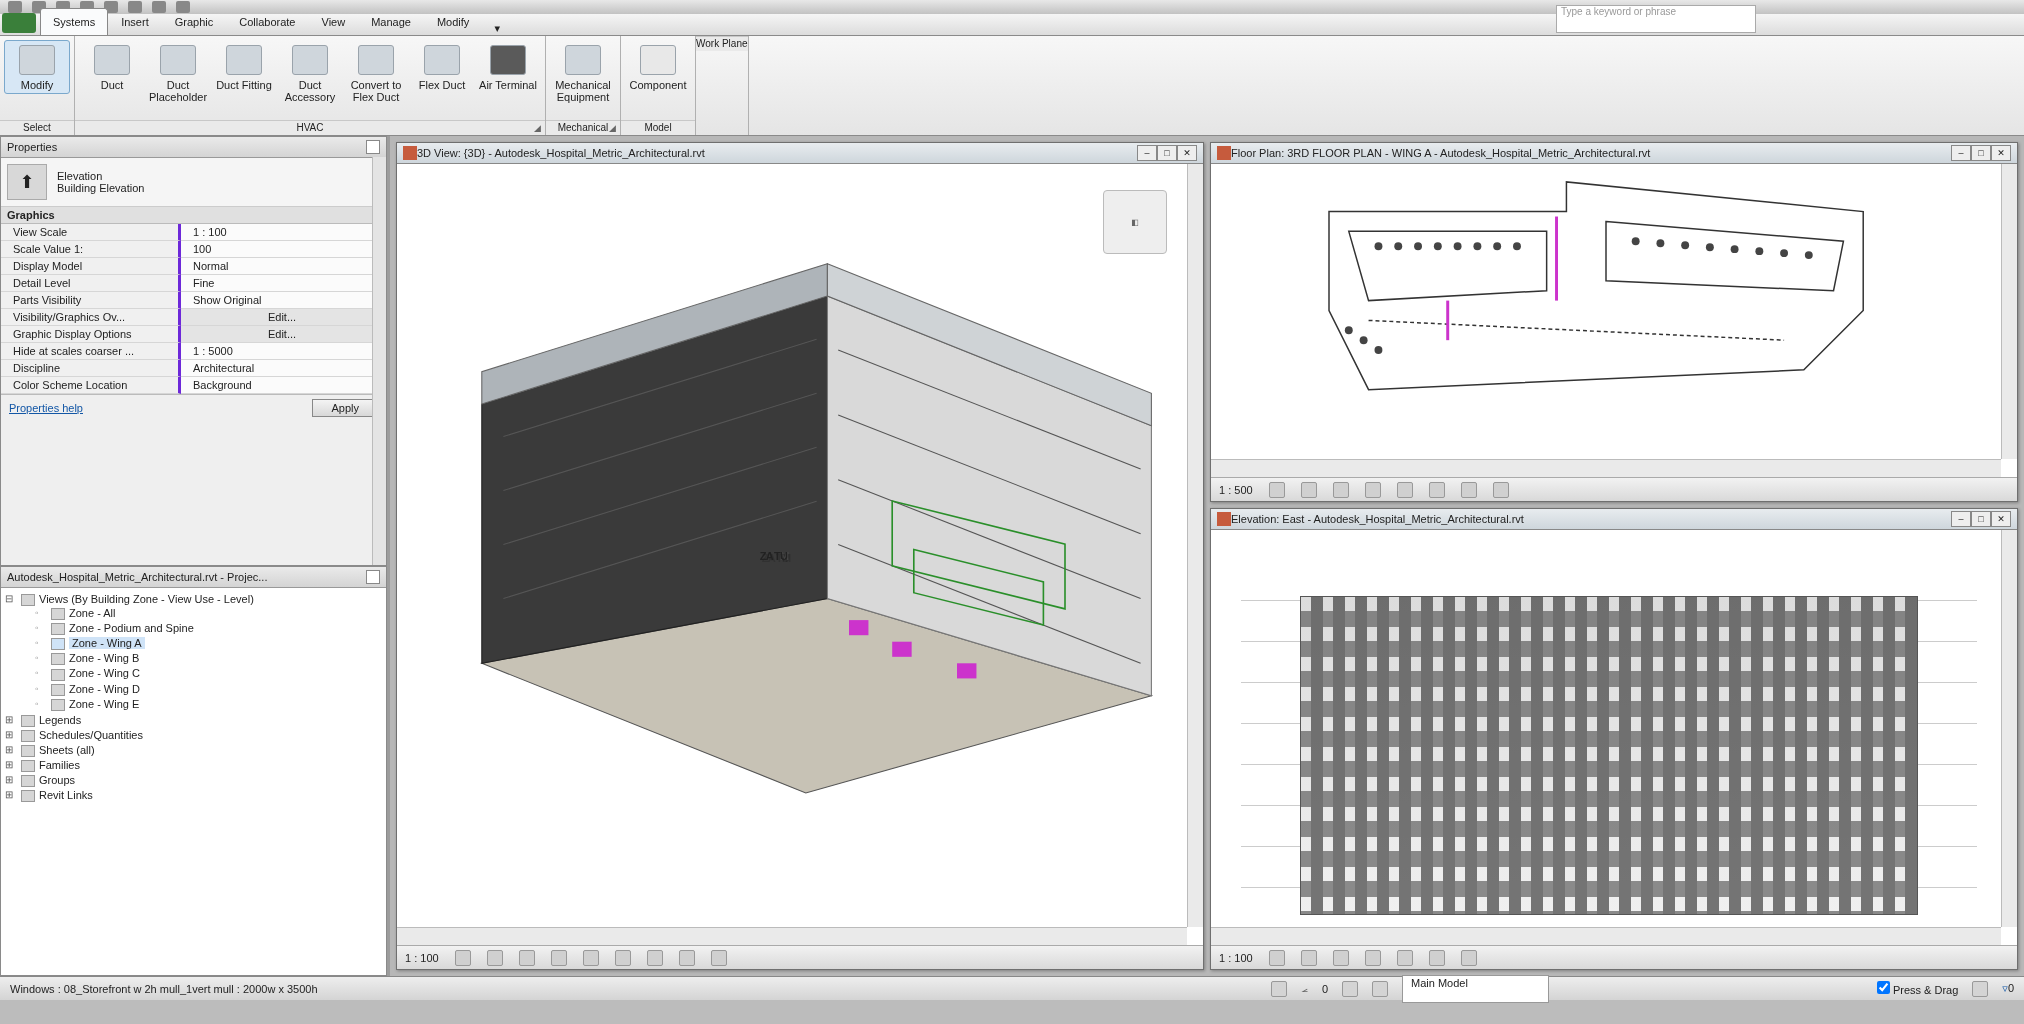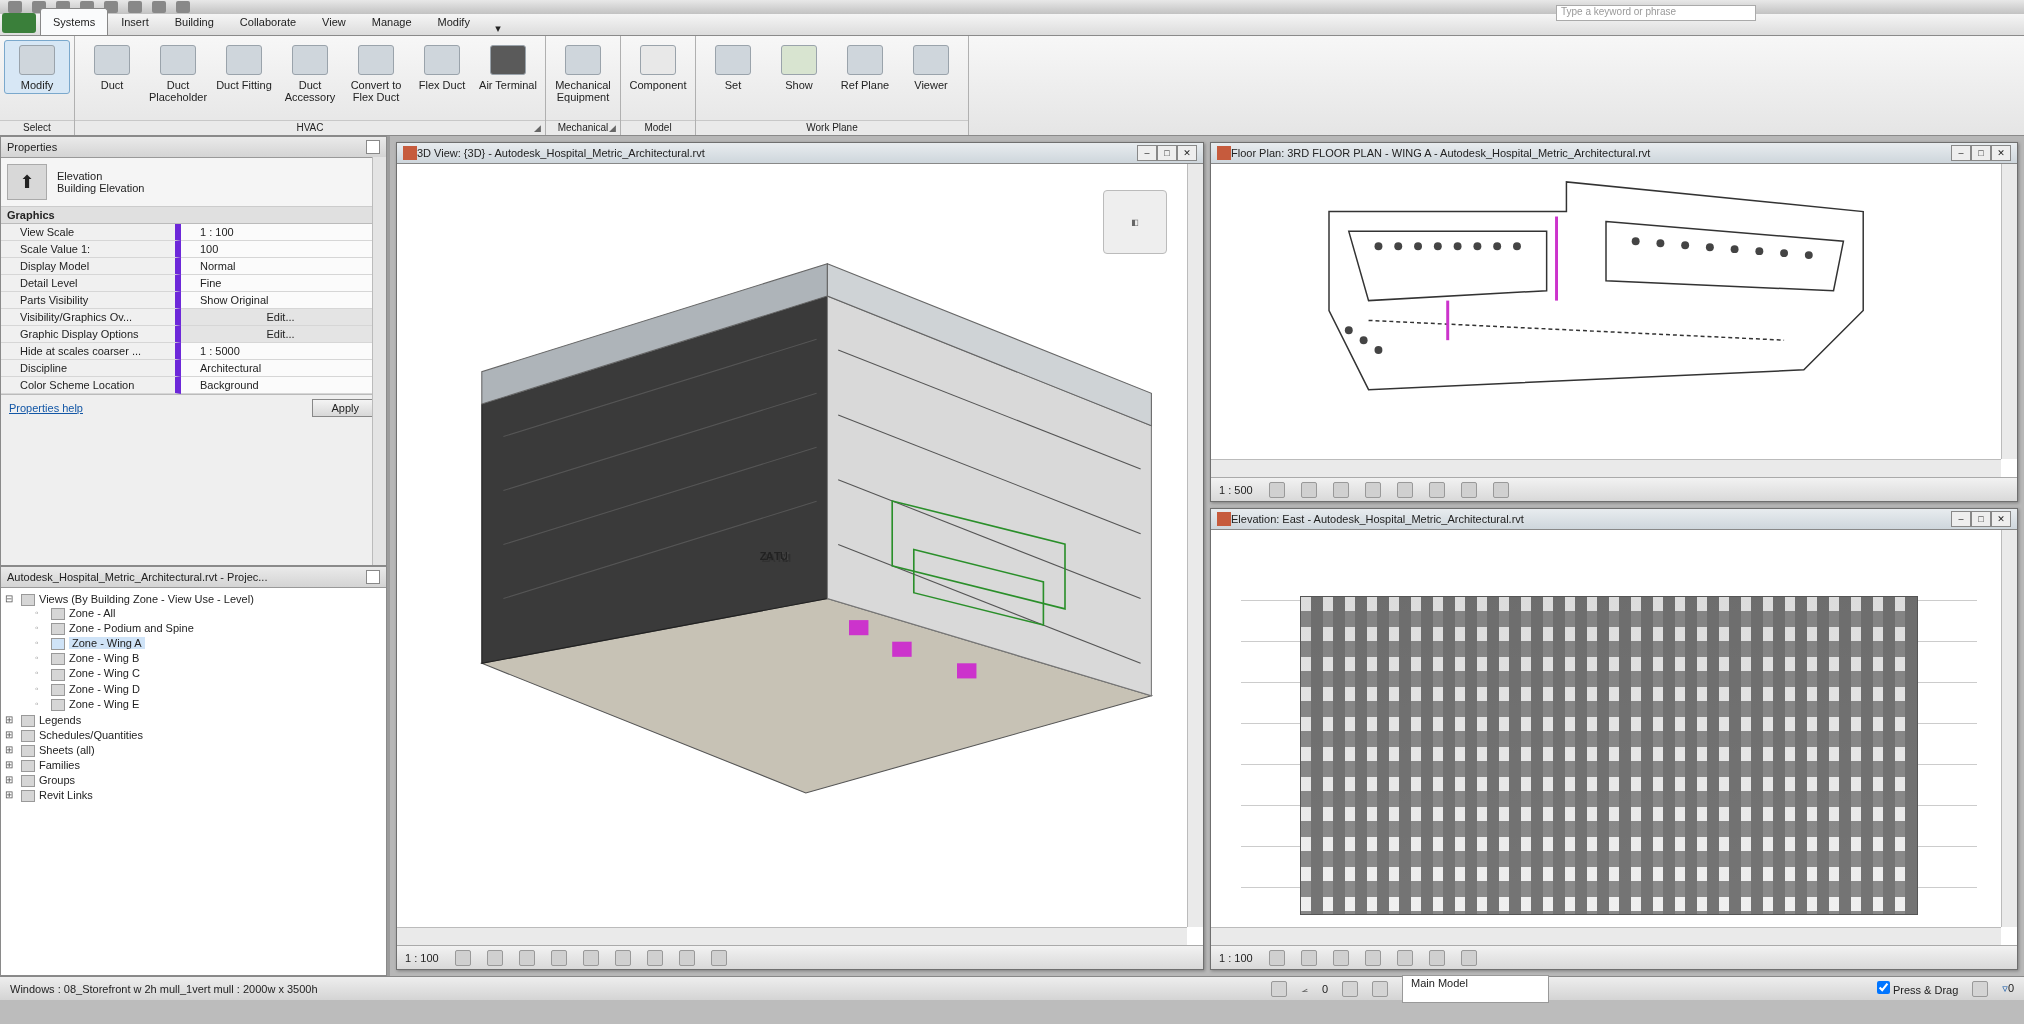--- a/index.html
+++ b/index.html
@@ -27,21 +27,21 @@
 .panel{background:#efefef;border:1px solid #8a8a8a;margin:0;display:flex;flex-direction:column}
 .panel-title{background:linear-gradient(#eaeaea,#d4d4d4);padding:3px 6px;border-bottom:1px solid #999;display:flex;align-items:center;justify-content:space-between}
 .panel-title .pin{width:14px;height:14px;border:1px solid #888;background:#fff}
 .prop-head{display:flex;align-items:center;padding:6px;gap:10px;background:#f5f5f5;border-bottom:1px solid #ccc}
 .prop-head .icn{width:40px;height:36px;background:#d8d8d8;border:1px solid #aaa;display:flex;align-items:center;justify-content:center;font-size:18px}
 .prop-row{display:flex;align-items:center;padding:3px 6px;border-bottom:1px solid #ddd;gap:6px}
 .prop-row select,.prop-row input{flex:1;border:1px solid #aaa;background:#fff;padding:1px 4px;font-size:11px}
 .prop-row .editbtn{background:linear-gradient(#f2f2f2,#d8d8d8);border:1px solid #888;padding:1px 10px;cursor:pointer}
 .prop-cat{background:#e0e0e0;font-weight:bold;padding:2px 6px;border-bottom:1px solid #bbb}
 .prop-grid{display:grid;grid-template-columns:180px 1fr;font-size:11px}
-.prop-grid div{border-bottom:1px solid #d6d6d6;border-right:6px solid #6d28d9;padding:2px 19px;background:#fbfbfb}
+.prop-grid div{border-bottom:1px solid #d6d6d6;border-right:3px solid #6d28d9;padding:2px 12px;background:#fbfbfb}
 .prop-grid div.k{background:#f0f0f0}
 .prop-grid div.ed{text-align:center;background:#e4e4e4;cursor:pointer}
 .prop-foot{display:flex;justify-content:space-between;align-items:center;padding:4px 8px;border-top:1px solid #bbb}
 .prop-foot a{color:#1357a6;text-decoration:underline;cursor:pointer}
 .prop-foot button{background:linear-gradient(#f4f4f4,#d8d8d8);border:1px solid #888;padding:2px 18px;cursor:pointer}
 .browser{flex:1;background:#fff;overflow:auto;padding:4px}
 .tree{list-style:none}
 .tree li{padding:1px 0 1px 16px;position:relative;white-space:nowrap}
 .tree li::before{content:"⊞";position:absolute;left:0;top:1px;font-size:10px;color:#555}
 .tree li.open::before{content:"⊟"}
@@ -67,21 +67,21 @@
 .elev .bldg .wins{position:absolute;inset:0;background:repeating-linear-gradient(to right,transparent 0,transparent 10px,#333 10px,#333 22px),repeating-linear-gradient(to bottom,transparent 0,transparent 14px,#555 14px,#555 30px);opacity:.65}
 .view3d{position:absolute;inset:20px 30px 40px 20px}
 .view3d .cube{position:absolute;right:6px;top:6px;width:64px;height:64px;border:1px solid #bbb;background:#eee;border-radius:4px;display:flex;align-items:center;justify-content:center;font-size:8px;color:#666}
 .statusbar{height:24px;background:linear-gradient(#eee,#d4d4d4);border-top:1px solid #888;display:flex;align-items:center;padding:0 10px;gap:14px}
 .statusbar .spc{flex:1}
 .statusbar .dd{background:#fff;border:1px solid #999;padding:1px 80px 13px 8px;cursor:pointer}
 .statusbar .sic{width:16px;height:16px;background:#d4d4d4;border:1px solid #999;border-radius:2px}
 .overlay-logo{position:absolute;left:780px;top:440px;font-size:130px;font-weight:900;color:rgba(214,122,24,.55);letter-spacing:-14px;pointer-events:none;text-shadow:2px 2px 0 rgba(0,0,0,.15);z-index:50}
 .overlay-logo .m{color:rgba(90,90,90,.6)}
 .props-scroll{position:absolute;right:0;top:20px;bottom:0;width:14px;background:#e4e4e4;border-left:1px solid #bbb}
-.searchbox{position:absolute;right:260px;top:-2px;width:200px;height:16px;background:#fff;border:1px solid #aaa;font-size:10px;color:#999;padding:0 4px}
+.searchbox{position:absolute;right:260px;top:-2px;width:200px;height:28px;background:#fff;border:1px solid #aaa;font-size:10px;color:#999;padding:0 4px}
 </style>
 </head>
 <body>
 
 <div class="quickbar">
   <div class="qi"></div>
   <div class="qi"></div>
   <div class="qi"></div>
   <div class="qi"></div>
   <div class="qi"></div>
@@ -91,21 +91,21 @@
   <div style="position:relative;flex:1">
     <div class="searchbox">Type a keyword or phrase</div>
   </div>
 </div>
 
 <div class="menutabs">
   <div class="logo"></div>
   <div id="tabs" style="display: flex;">
       <div class="tab active">Systems</div>
       <div class="tab">Insert</div>
-      <div class="tab">Building</div>
+      <div class="tab">Graphic</div>
       <div class="tab">Collaborate</div>
       <div class="tab">View</div>
       <div class="tab">Manage</div>
       <div class="tab">Modify</div>
     </div>
   <div style="width:30px;text-align:center">▾</div>
 </div>
 
 <div class="ribbon" id="ribbon">
     <div class="ribbon-group">
@@ -162,38 +162,20 @@
     <div class="ribbon-group">
       <div class="btns">
         <div class="ribbon-btn">
           <div class="ic sq"></div>
           <div>Component</div>
         </div>
       </div>
       <div class="lab">Model</div>
     </div>
     <div class="ribbon-group">
-      <div class="btns">
-        <div class="ribbon-btn">
-          <div class="ic"></div>
-          <div>Set</div>
-        </div>
-        <div class="ribbon-btn">
-          <div class="ic gr"></div>
-          <div>Show</div>
-        </div>
-        <div class="ribbon-btn">
-          <div class="ic"></div>
-          <div>Ref Plane</div>
-        </div>
-        <div class="ribbon-btn dis">
-          <div class="ic"></div>
-          <div>Viewer</div>
-        </div>
-      </div>
       <div class="lab">Work Plane</div>
     </div>
   </div>
 
 <div class="workspace">
   <div class="leftcol">
 
     <div class="panel" style="height:430px;position:relative">
       <div class="panel-title">
         <span>Properties</span>

